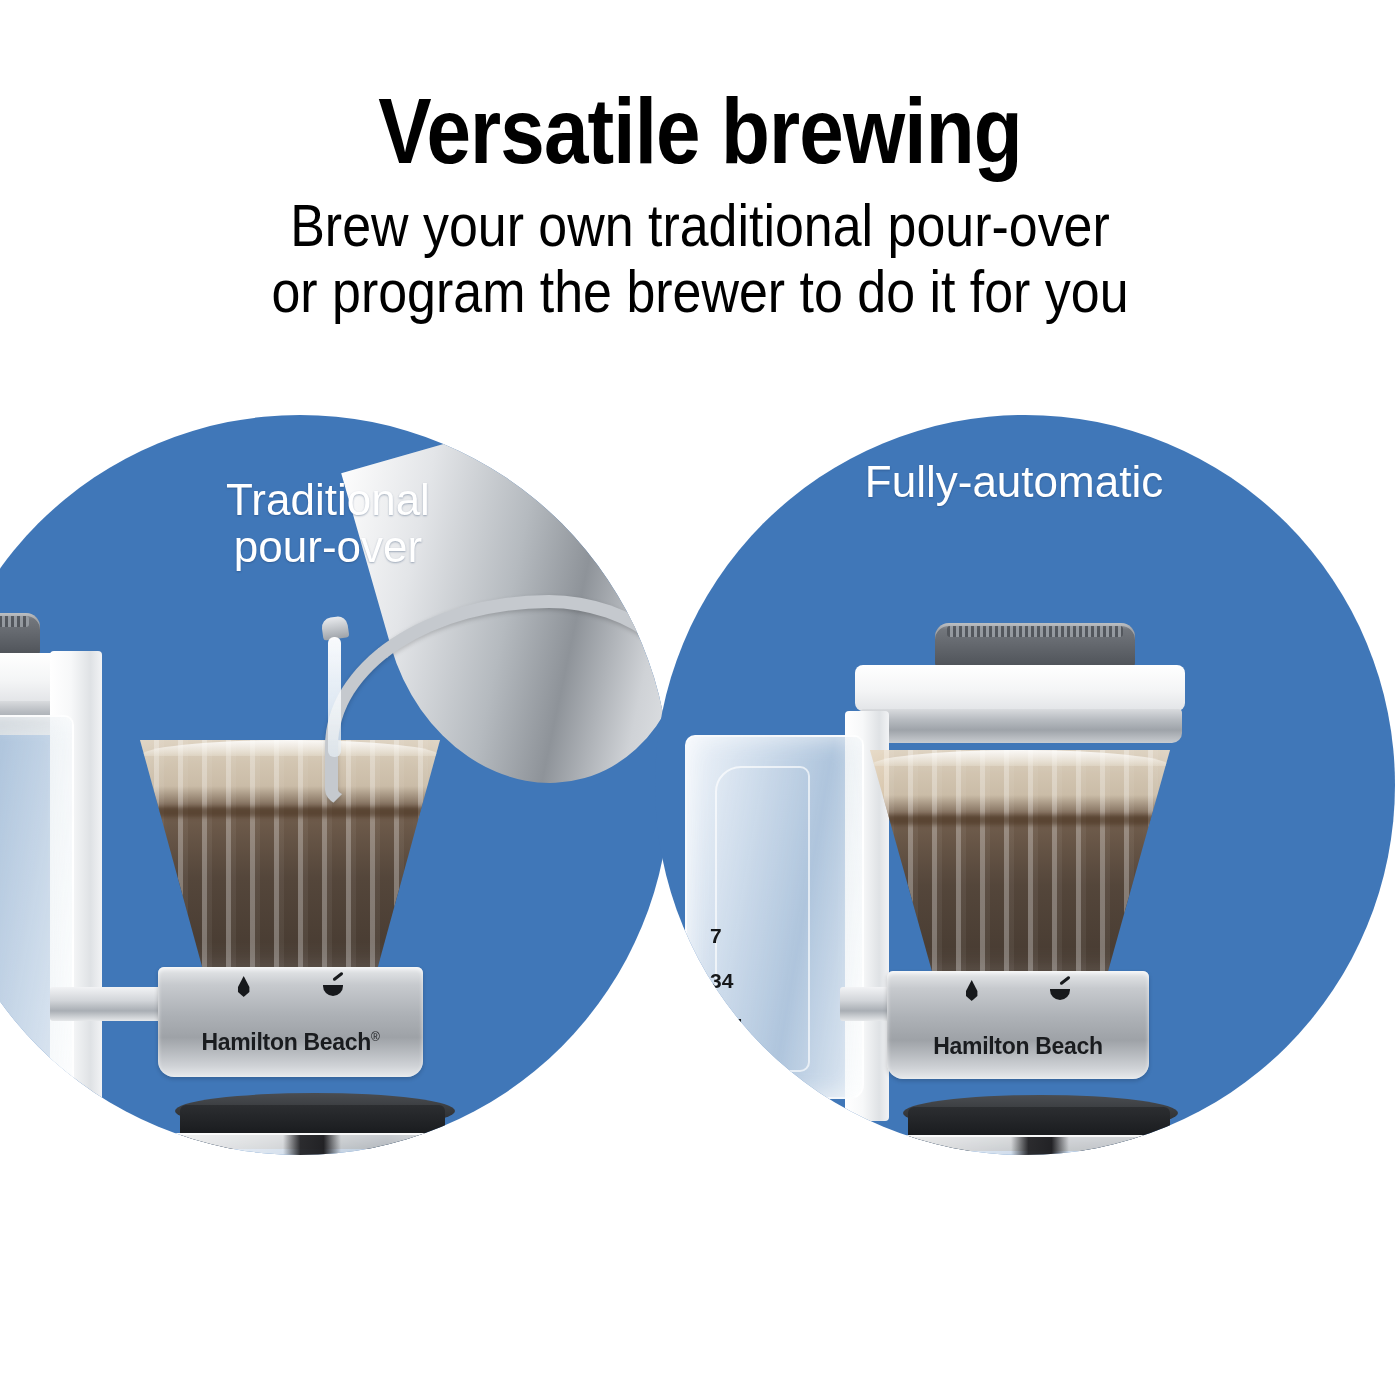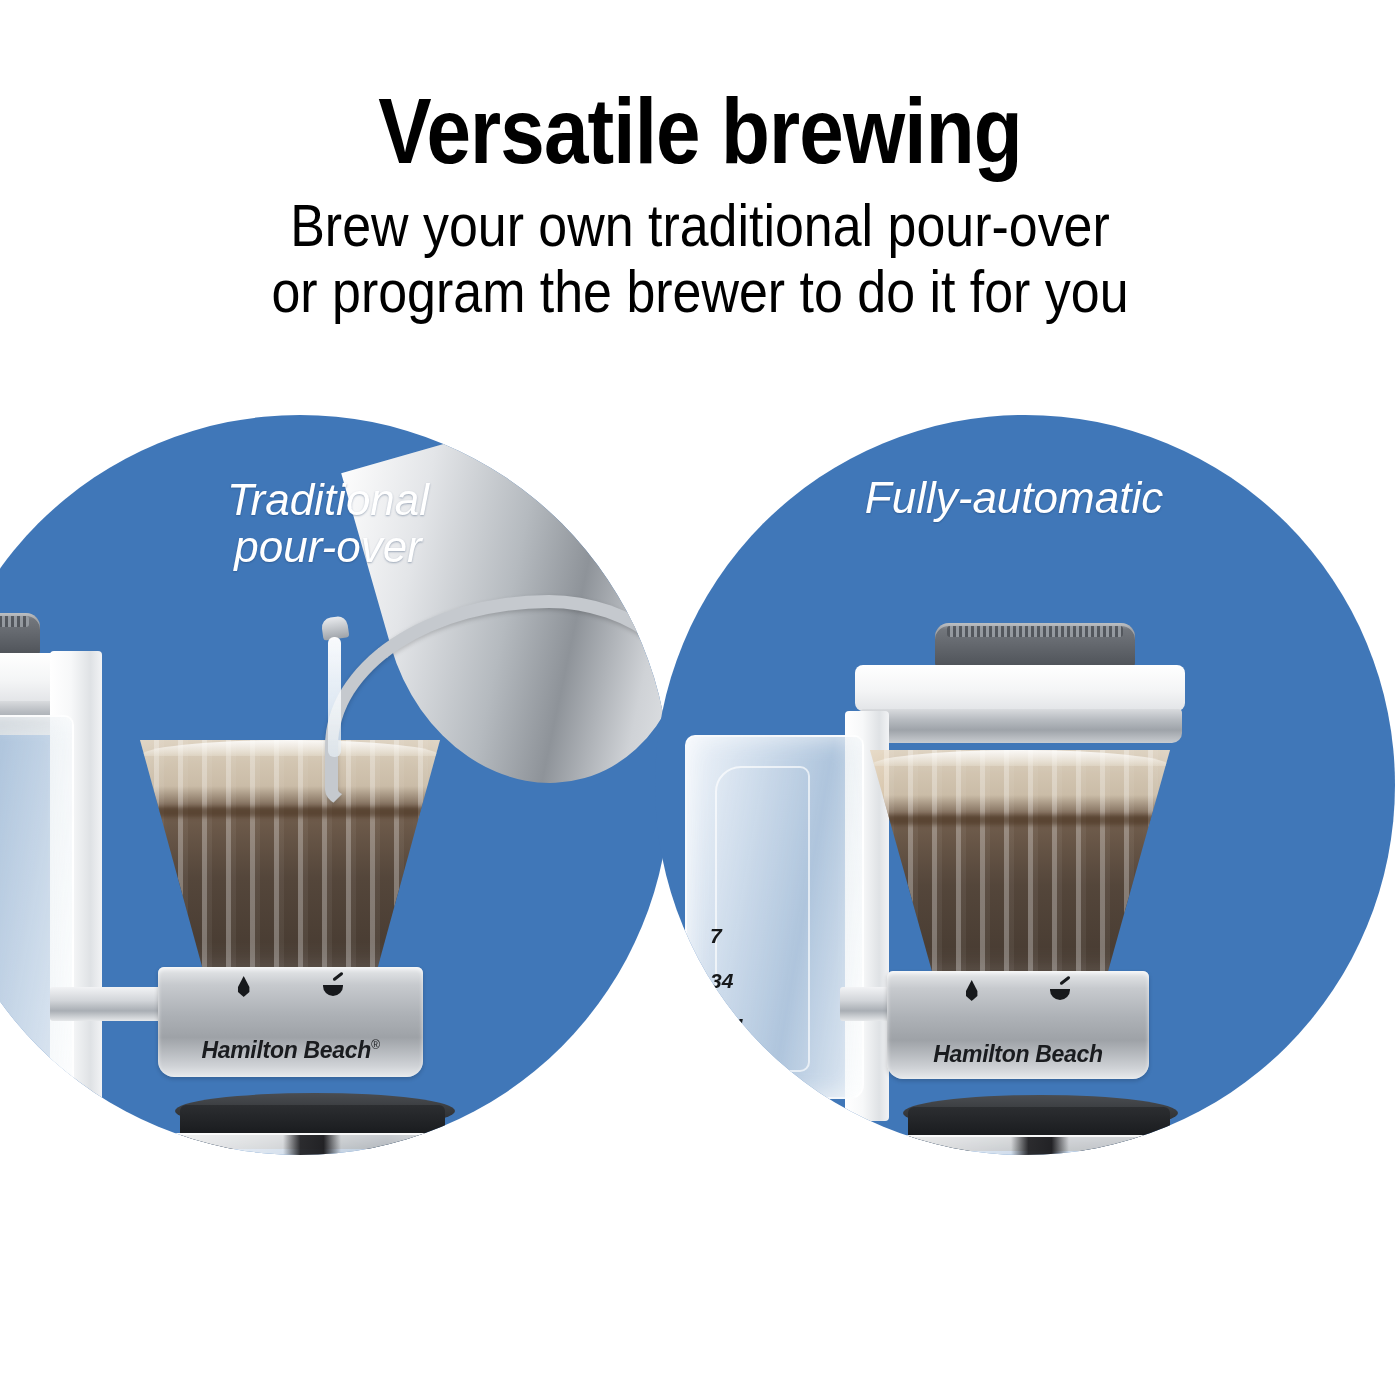--- a/index.html
+++ b/index.html
@@ -35,21 +35,21 @@
     font-weight:400;
     line-height:1.12;
     color:#000000;
     transform:scaleX(0.88);
     transform-origin:center top;
   }
 
   
   .stage{
     position:absolute;
-    left:0;top:0;width:1400px;height:1400px;font-style:italic;
+    left:0;top:0;width:1400px;height:1400px;
   }
   .circle{
     position:absolute;
     border-radius:50%;
     overflow:hidden;
     background:#4077b8;
   }
   .circle-left{
     left:-70px;top:415px;
     width:740px;height:740px;
@@ -63,21 +63,21 @@
     position:absolute;
     left:0;width:100%;
     text-align:center;
     color:#ffffff;
     font-size:44px;
     line-height:1.06;
     z-index:9;
     text-shadow:0 1px 2px rgba(20,50,90,.35);
   }
   .circle-left .circle-label{top:62px;padding-left:56px;box-sizing:border-box;}
-  .circle-right .circle-label{top:60px;padding-right:22px;box-sizing:border-box;}
+  .circle-right .circle-label{top:44px;padding-right:22px;box-sizing:border-box;}
 
   
   .product{
     position:absolute;
     bottom:0;
     width:100%;height:100%;
   }
 
   
   .head-cap{
@@ -166,21 +166,20 @@
   .collar{
     position:absolute;
     background:linear-gradient(180deg,#e7e9eb 0%,#c7cace 16%,#aeb2b7 42%,#9ea2a7 64%,#cfd2d6 90%,#e8eaec 100%);
     border-radius:6px 6px 16px 16px;
     box-shadow:inset 0 2px 4px rgba(255,255,255,.8), 0 2px 4px rgba(0,0,0,.18);
   }
   .collar .brand{
     position:absolute;left:0;width:100%;text-align:center;
     font-size:23px;font-weight:bold;color:#1a1c1f;
     letter-spacing:-.3px;
-    margin-top:8px;
   }
   .collar .reg{font-size:12px;vertical-align:super;font-weight:normal;}
   .collar-icons{
     position:absolute;top:9px;left:0;width:100%;
     display:flex;justify-content:space-around;padding:0 16%;
     box-sizing:border-box;
   }
   .drop-icon{
     width:15px;height:21px;background:#17191c;
     border-radius:50% 50% 50% 50% / 62% 62% 38% 38%;

